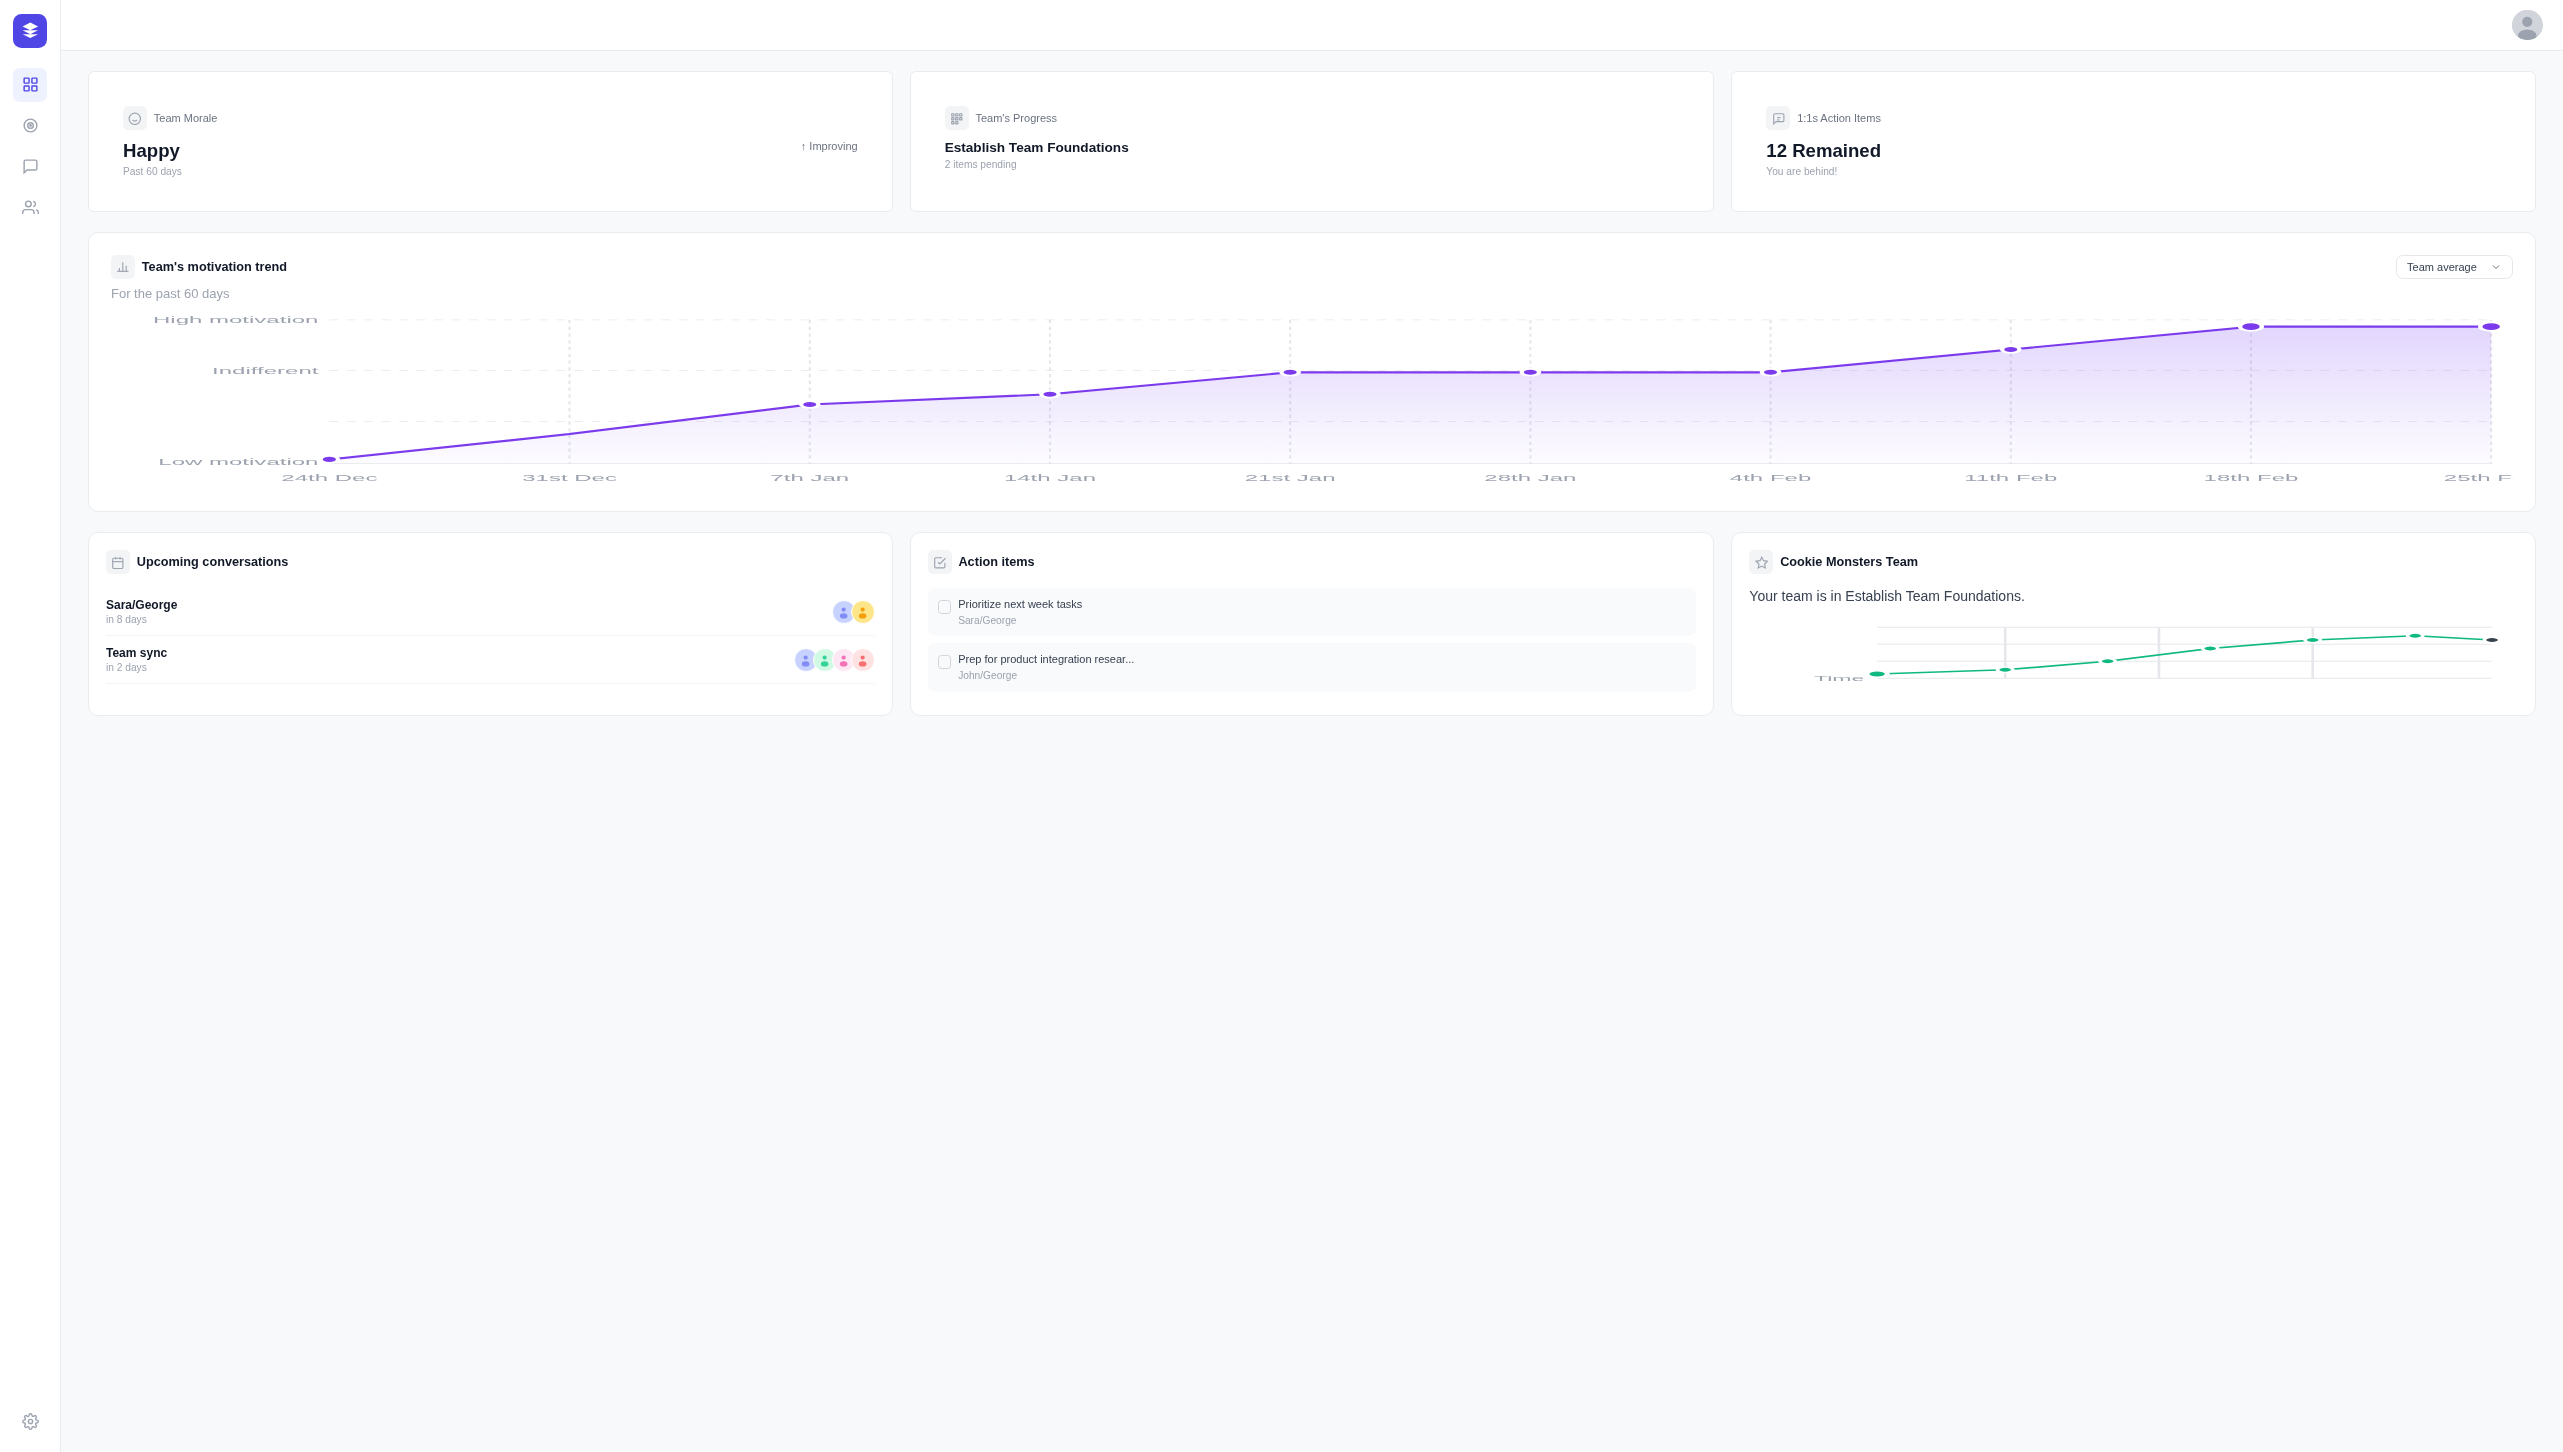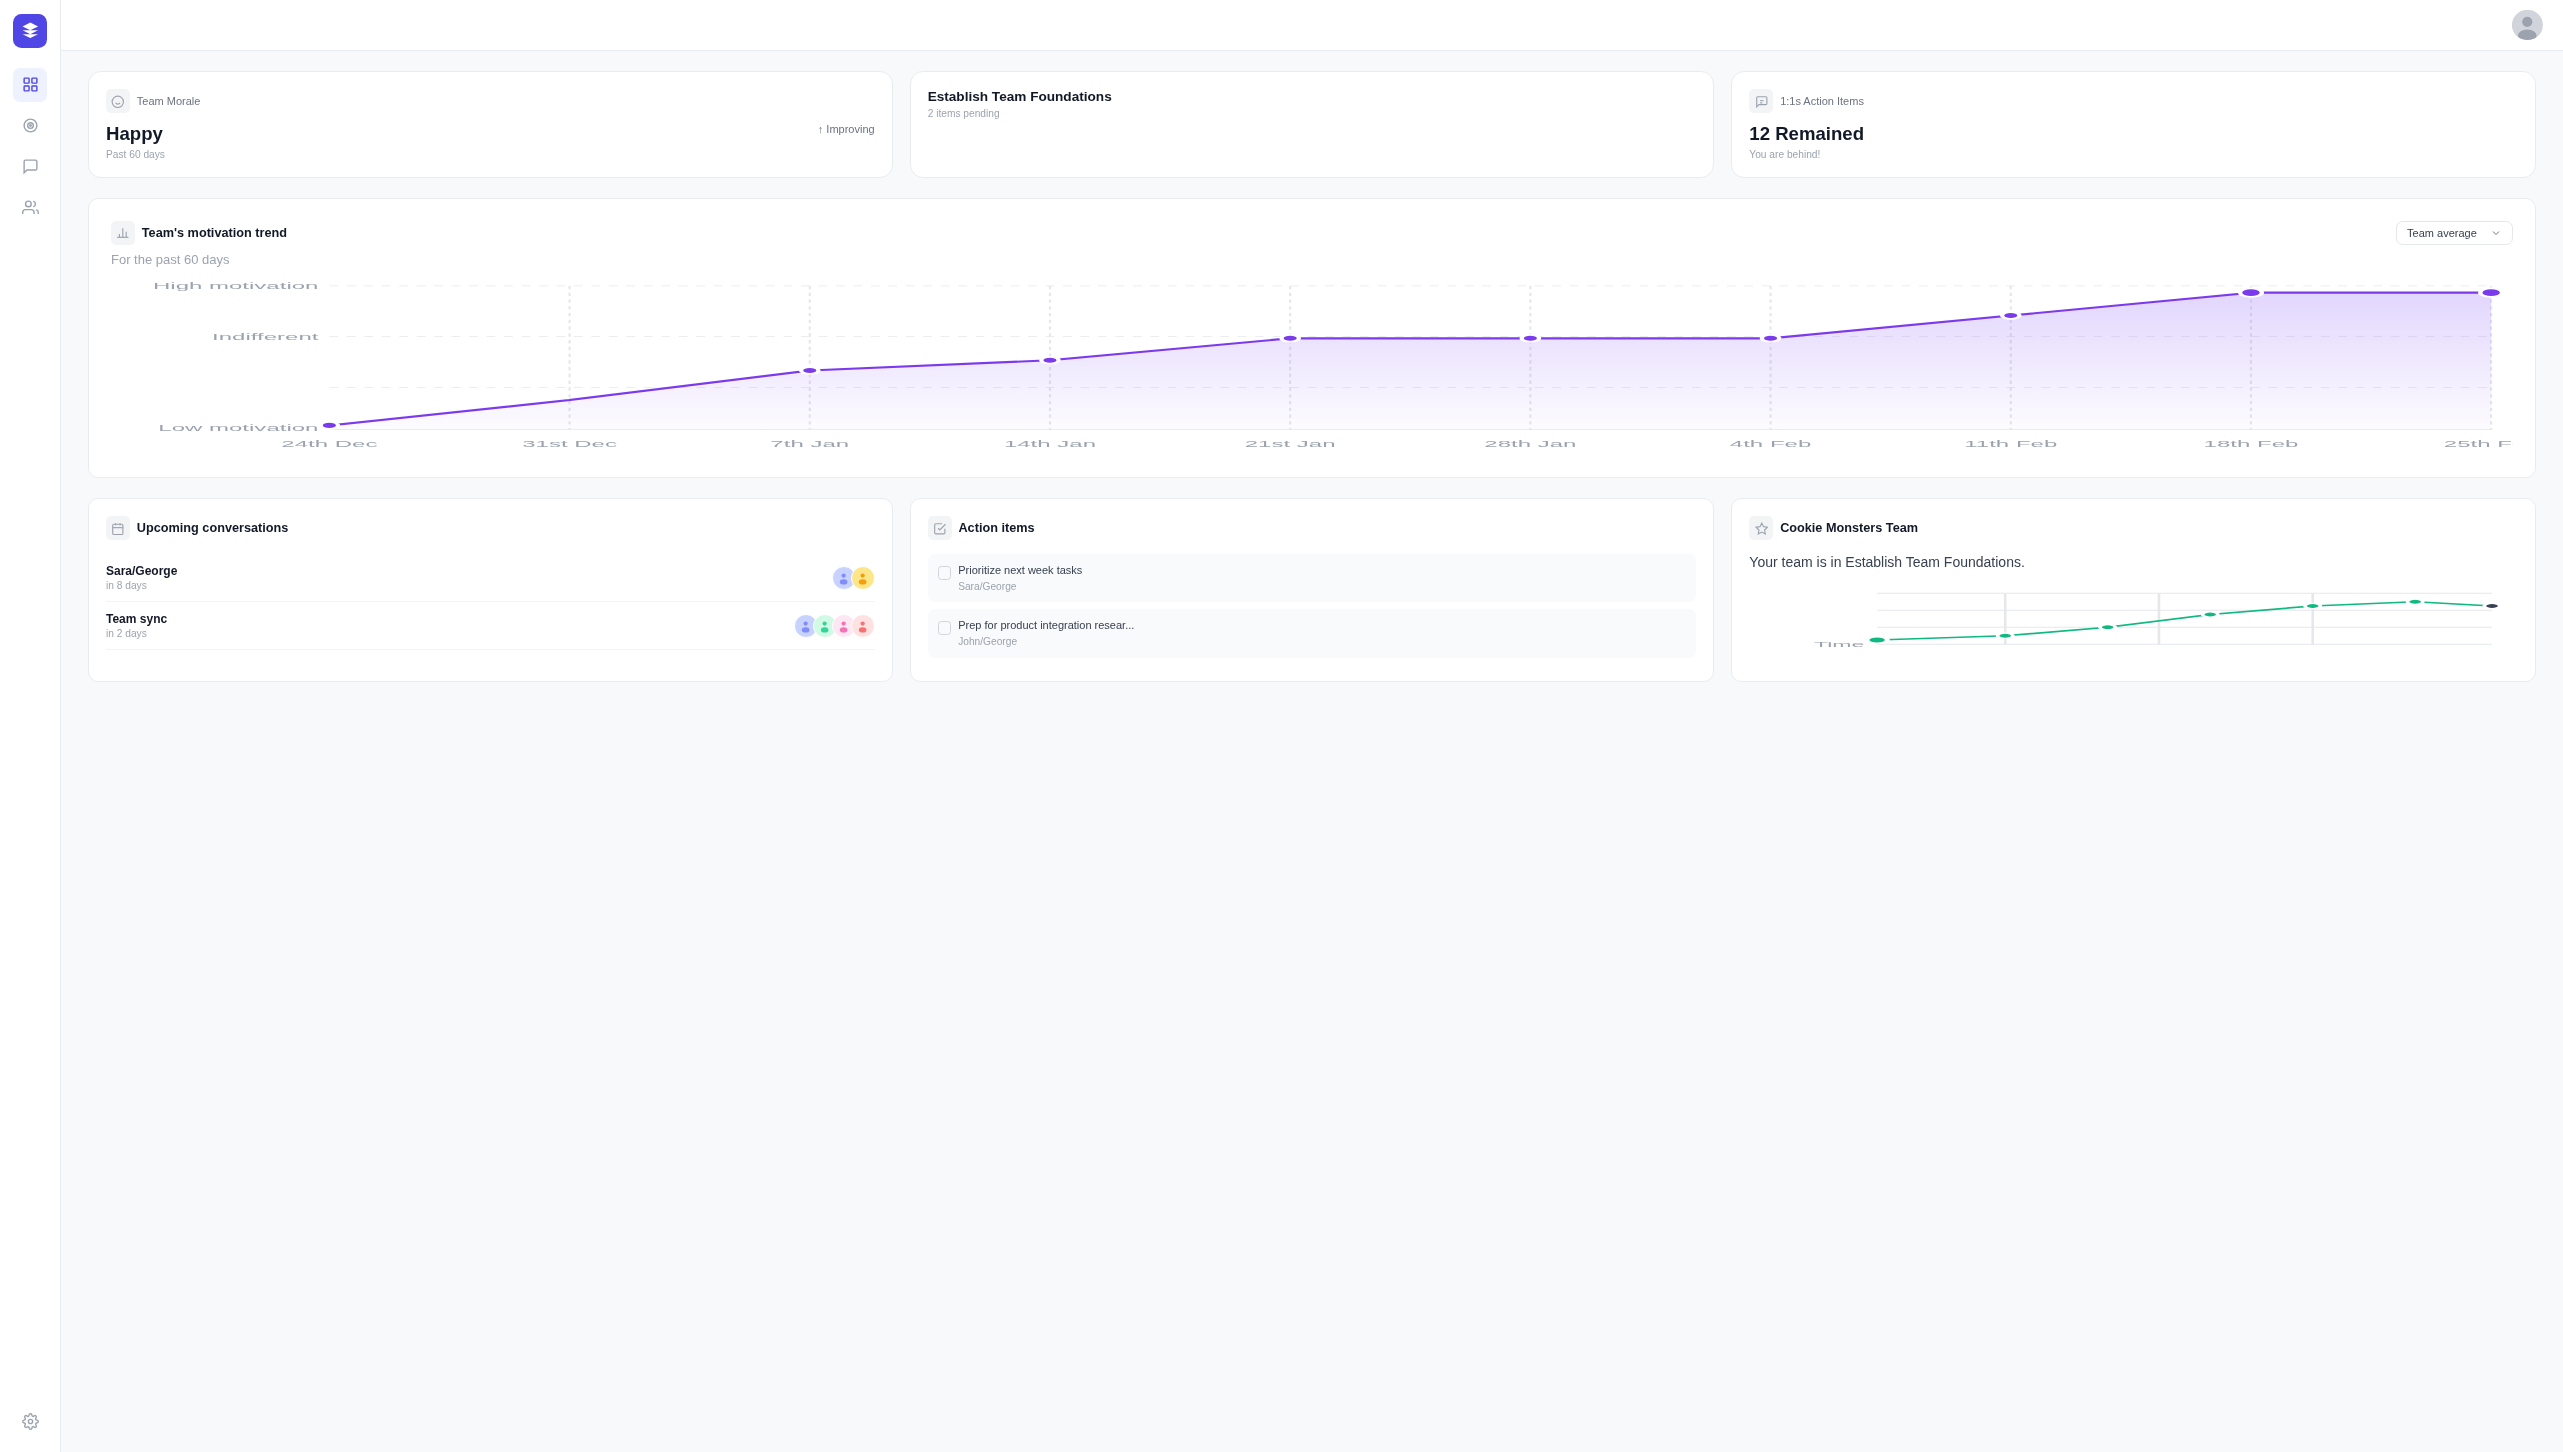--- a/index.html
+++ b/index.html
@@ -73,22 +73,22 @@
 
     
     .cards-row {
       display: grid;
       grid-template-columns: 1fr 1fr 1fr;
       gap: 17px;
       margin-bottom: 20.3px;
     }
     .card {
       background: #fff;
-      border-radius: 13px;
-      padding: 17px;
+      border-radius: 6px;
+      padding: 34px;
       border: 0.8px solid #e9ecef;
     }
     .card-header {
       display: flex;
       align-items: center;
       gap: 6.8px;
       margin-bottom: 10.2px;
     }
     .card-icon {
       width: 24px; height: 24px;
@@ -311,20 +311,35 @@
             <div class="card-value">Happy</div>
             <div class="card-sub">Past 60 days</div>
           </div>
           <div class="card-improving">
             <span>↑ Improving</span>
           </div>
         </div>
       </div>
 
       <div class="card">
+        <div class="card-header">
+          <div class="card-icon">
+            <svg width="13.6" height="13.6" fill="none" stroke="#9ca3af" stroke-width="2" viewBox="0 0 24 24">
+              <rect x="3" y="3" width="4" height="4" rx="0.5"></rect>
+                <rect x="10" y="3" width="4" height="4" rx="0.5"></rect>
+              <rect x="17" y="3" width="4" height="4" rx="0.5"></rect>
+                <rect x="3" y="10" width="4" height="4" rx="0.5"></rect>
+              <rect x="10" y="10" width="4" height="4" rx="0.5"></rect>
+                <rect x="17" y="10" width="4" height="4" rx="0.5"></rect>
+              <rect x="3" y="17" width="4" height="4" rx="0.5"></rect>
+                <rect x="10" y="17" width="4" height="4" rx="0.5"></rect>
+            </svg>
+          </div>
+          <span class="card-title">Team's Progress</span>
+        </div>
         <div class="card-value" style="font-size:13.6px;">Establish Team Foundations</div>
         <div class="card-sub">2 items pending</div>
       </div>
 
       <div class="card">
         <div class="card-header">
           <div class="card-icon">
             <svg width="13.6" height="13.6" fill="none" stroke="#9ca3af" stroke-width="2" viewBox="0 0 24 24">
               <path d="M21 15a2 2 0 0 1-2 2H7l-4 4V5a2 2 0 0 1 2-2h14a2 2 0 0 1 2 2z"></path>
               <line x1="9" y1="10" x2="15" y2="10"></line>

